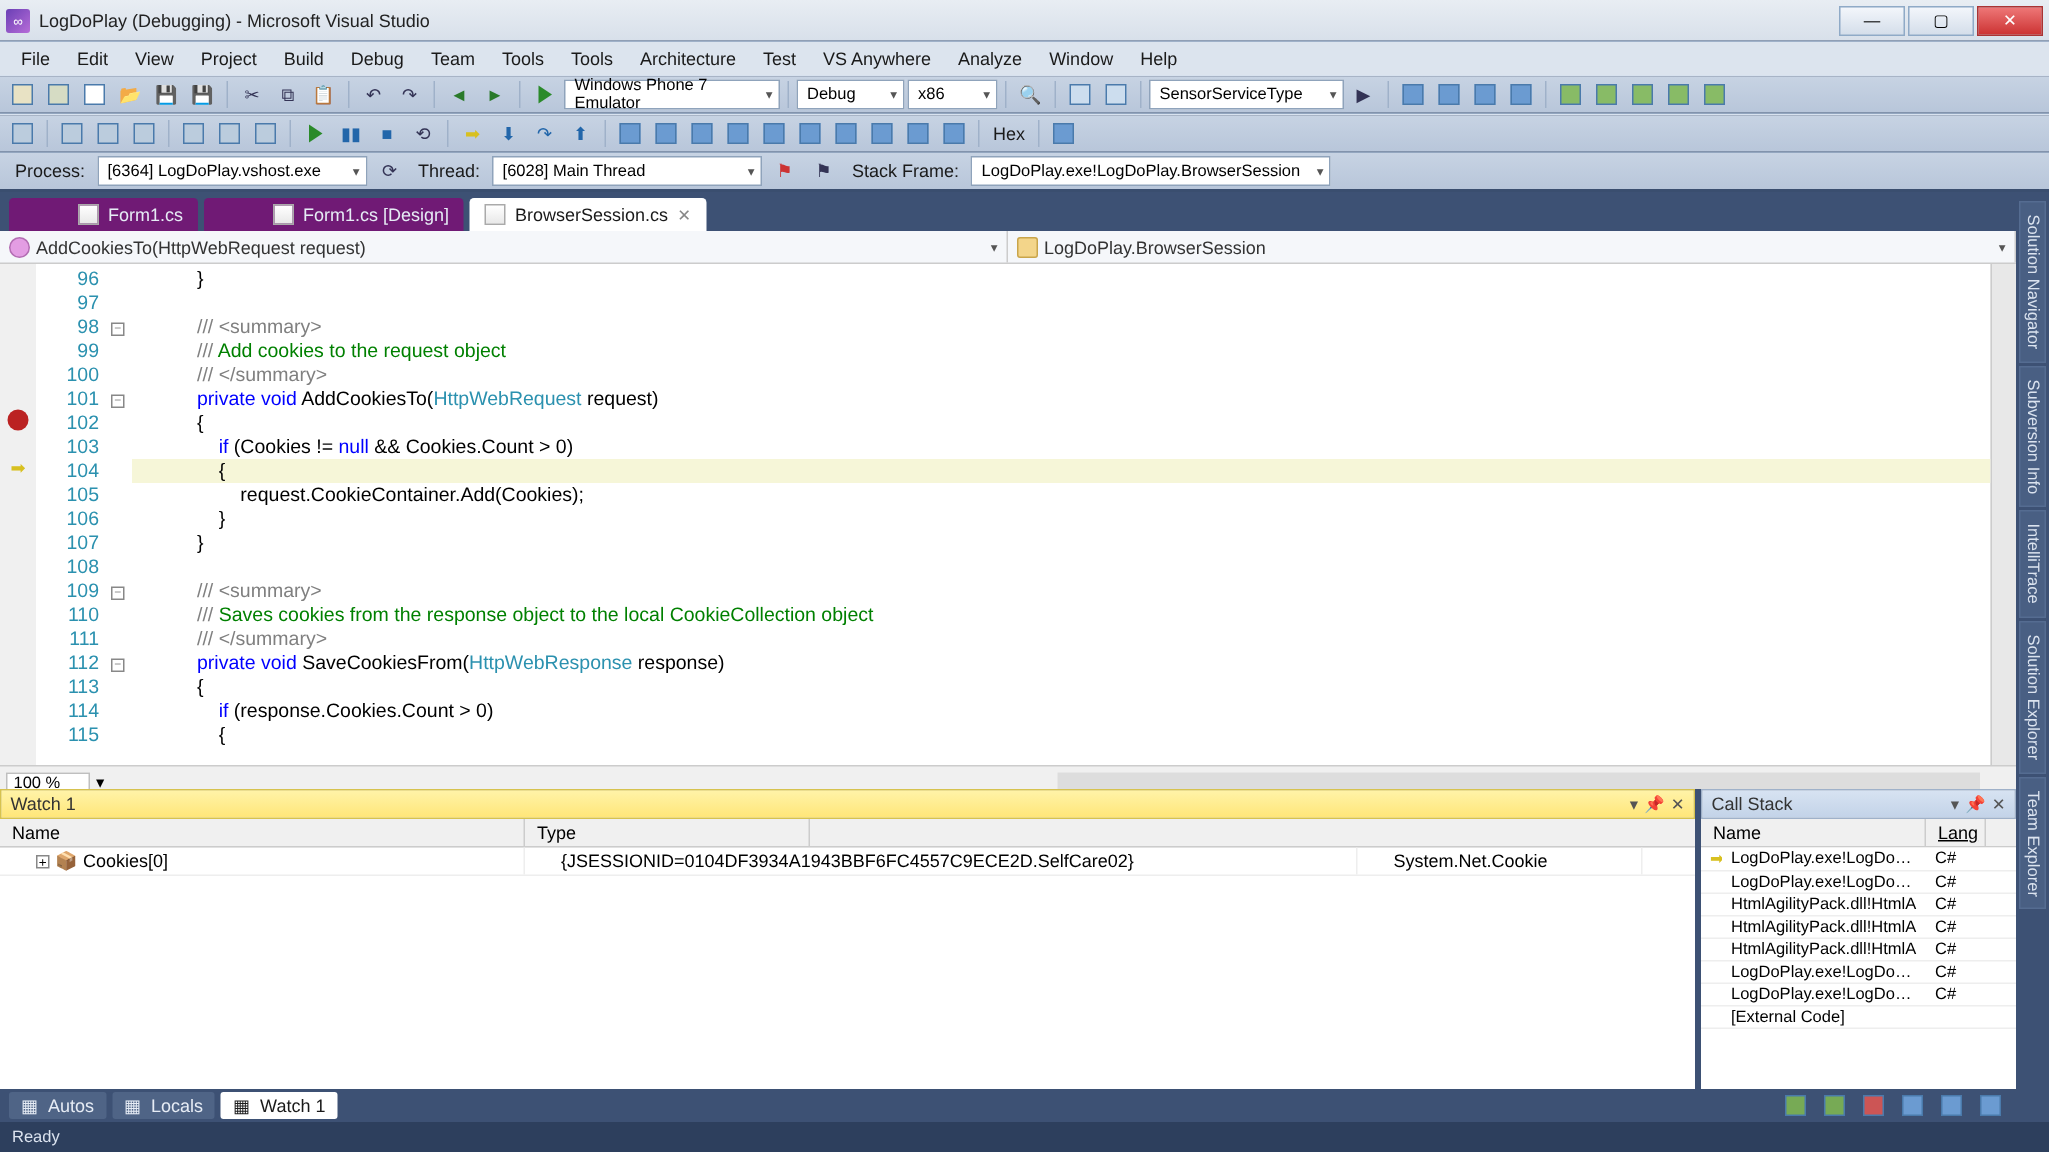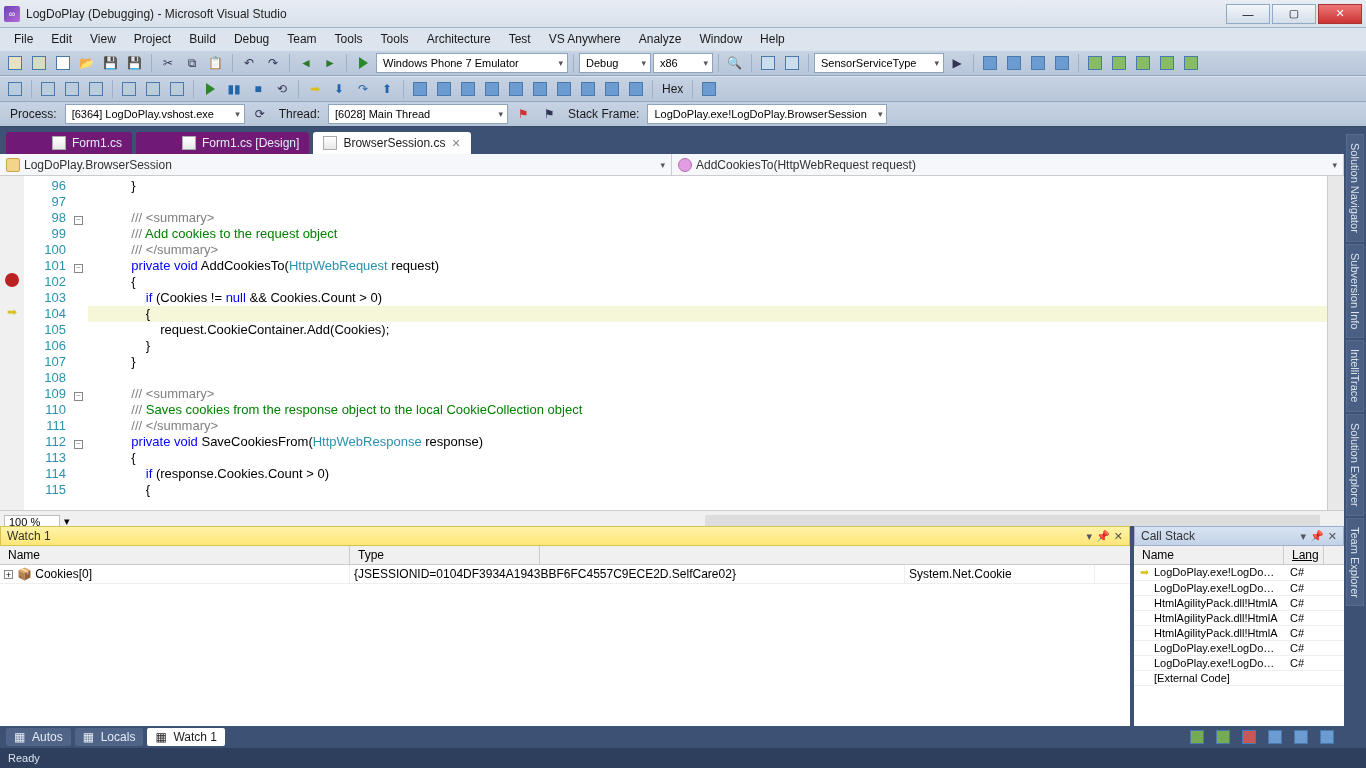--- a/index.html
+++ b/index.html
@@ -78,21 +78,21 @@
 
 .bottom-panels { height: 200px; display: flex; background: #3d5174; }
 .panel { display: flex; flex-direction: column; background: #fff; }
 .panel-hdr { height: 20px; background: linear-gradient(#fff3a8,#ffe679); border: 1px solid #d6c24f; display: flex; align-items: center; padding: 0 6px; font-size: 12px; color: #333; }
 .panel-hdr.blue { background: linear-gradient(#d7e3f2,#c3d3e8); border-color: #9fb1c9; }
 .panel-hdr .pclose { margin-left: auto; display: flex; gap: 4px; font-size: 11px; color: #555; }
 .watch-grid { flex: 1; background: #fff; overflow: auto; }
 .grid-hdr { display: flex; background: #f0f0f0; border-bottom: 1px solid #ccc; }
 .grid-hdr div { padding: 2px 8px; font-size: 12px; border-right: 1px solid #ccc; }
 .grid-row { display: flex; border-bottom: 1px solid #eee; }
-.grid-row div { padding: 2px 4px; font-size: 12px; border-right: 1px solid #eee; overflow: hidden; text-overflow: ellipsis; white-space: nowrap; }
+.grid-row div { padding: 2px 24px; font-size: 12px; border-right: 1px solid #eee; overflow: hidden; text-overflow: ellipsis; white-space: nowrap; }
 .expand-box { display: inline-block; width: 9px; height: 9px; border: 1px solid #888; text-align: center; font-size: 9px; line-height: 8px; margin-right: 4px; }
 
 .callstack { flex: 1; overflow: auto; background: #fff; }
 .cs-row { display: flex; border-bottom: 1px solid #eee; font-size: 11px; }
 .cs-row div { padding: 1px 6px; overflow: hidden; text-overflow: ellipsis; white-space: nowrap; }
 .cs-arrow { color: #d8c020; width: 14px; text-align: center; }
 
 
 .bottom-tabs { height: 22px; background: #3d5174; display: flex; align-items: center; padding: 0 6px; gap: 4px; }
 .bottom-tabs .btab { padding: 2px 8px; font-size: 12px; color: #e6ecf5; background: #4f6486; border-radius: 2px; display: flex; align-items: center; gap: 4px; }
@@ -172,21 +172,21 @@
   <div class="tbtn">
       <span class="icon-txt" style="color:#2a7a2a">◄</span>
     </div>
   <div class="tbtn">
       <span class="icon-txt" style="color:#2a7a2a">►</span>
     </div>
   <div class="tsep"></div>
   <div class="tbtn">
       <span class="green-tri"></span>
     </div>
-  <div class="tcombo" style="width:192px">
+  <div class="tcombo" style="width:144px">
       <span>Windows Phone 7 Emulator</span>
     </div>
   <div class="tsep"></div>
   <div class="tcombo" style="width:72px">
       <span>Debug</span>
     </div>
   <div class="tcombo" style="width:60px">
       <span>x86</span>
     </div>
   <div class="tsep"></div>
@@ -365,26 +365,26 @@
         </div>
         <div class="doctab active">
           <span class="tabicon csicon"></span>
           <span>BrowserSession.cs</span>
           <span class="x">✕</span>
         </div>
       </div>
 
     <div class="breadcrumb">
       <div class="bc">
+        <span class="bcicon bci-method"></span>
+        <span>AddCookiesTo(HttpWebRequest request)</span>
+      </div>
+      <div class="bc">
         <span class="bcicon bci-class"></span>
         <span>LogDoPlay.BrowserSession</span>
-      </div>
-      <div class="bc">
-        <span class="bcicon bci-method"></span>
-        <span>AddCookiesTo(HttpWebRequest request)</span>
       </div>
     </div>
 
     <div class="editor-wrap">
       <div class="gutter-margin" id="margin">
           <div style="height: 16px;"></div>
           <div style="height: 16px;"></div>
           <div style="height: 16px;"></div>
           <div style="height: 16px;"></div>
           <div style="height: 16px;"></div>

